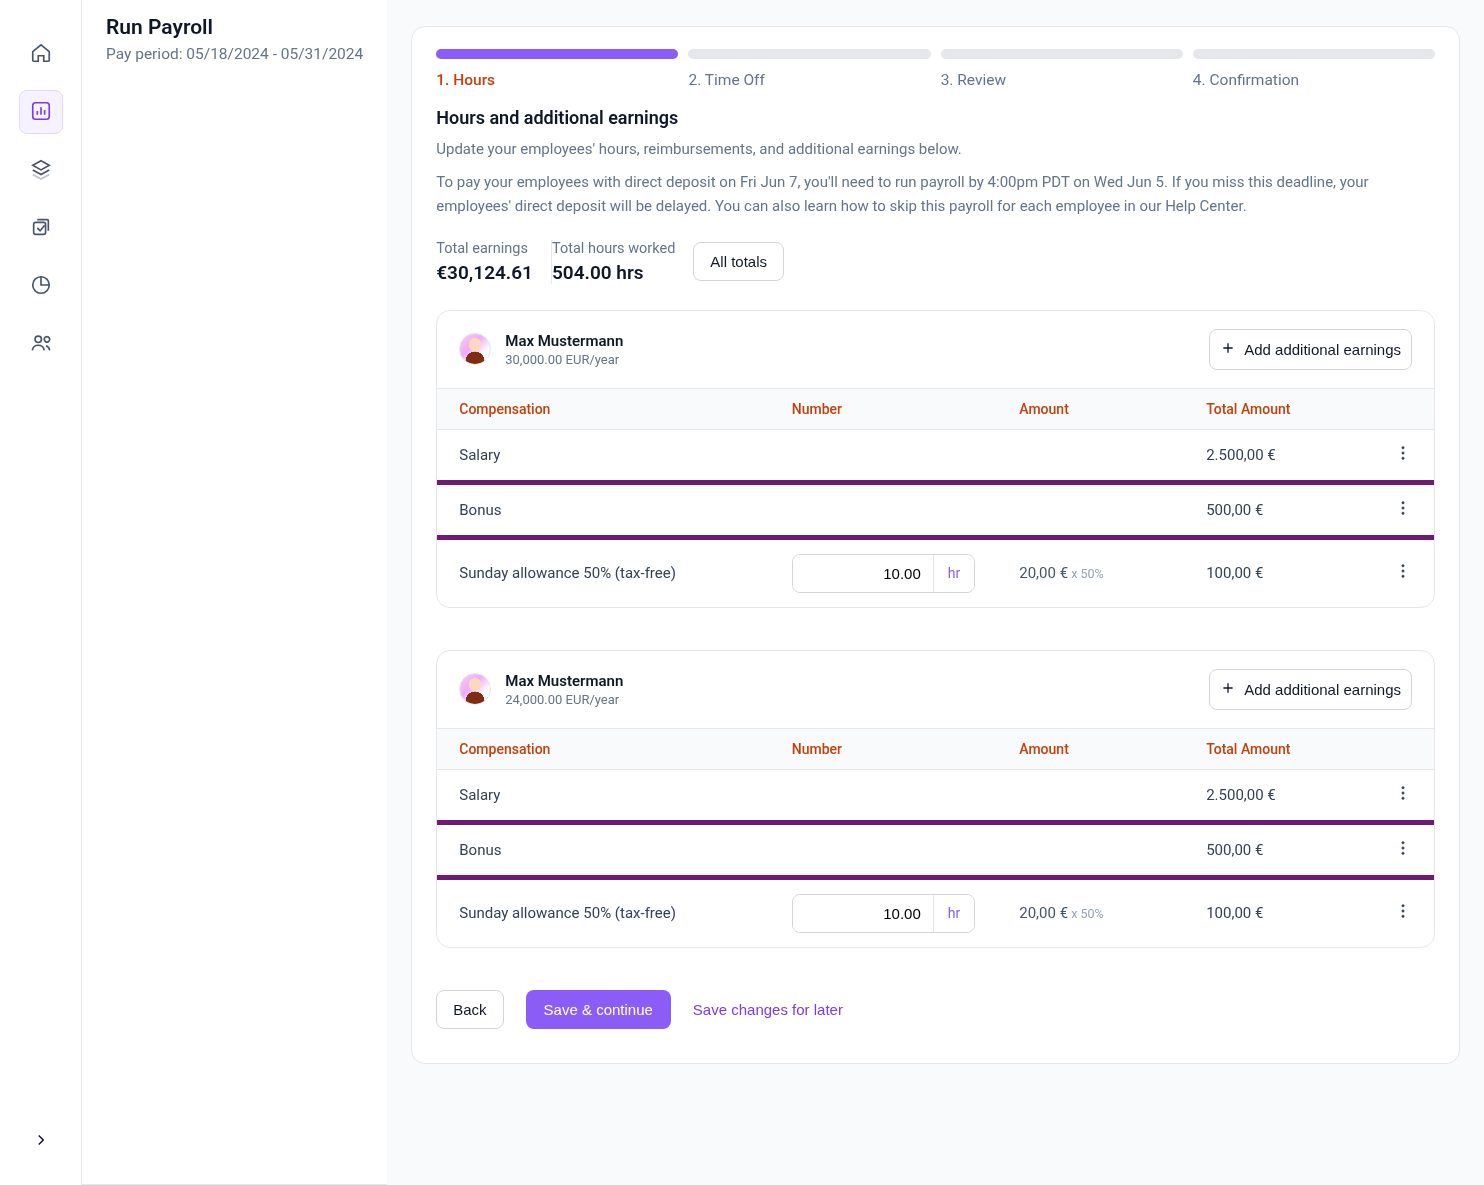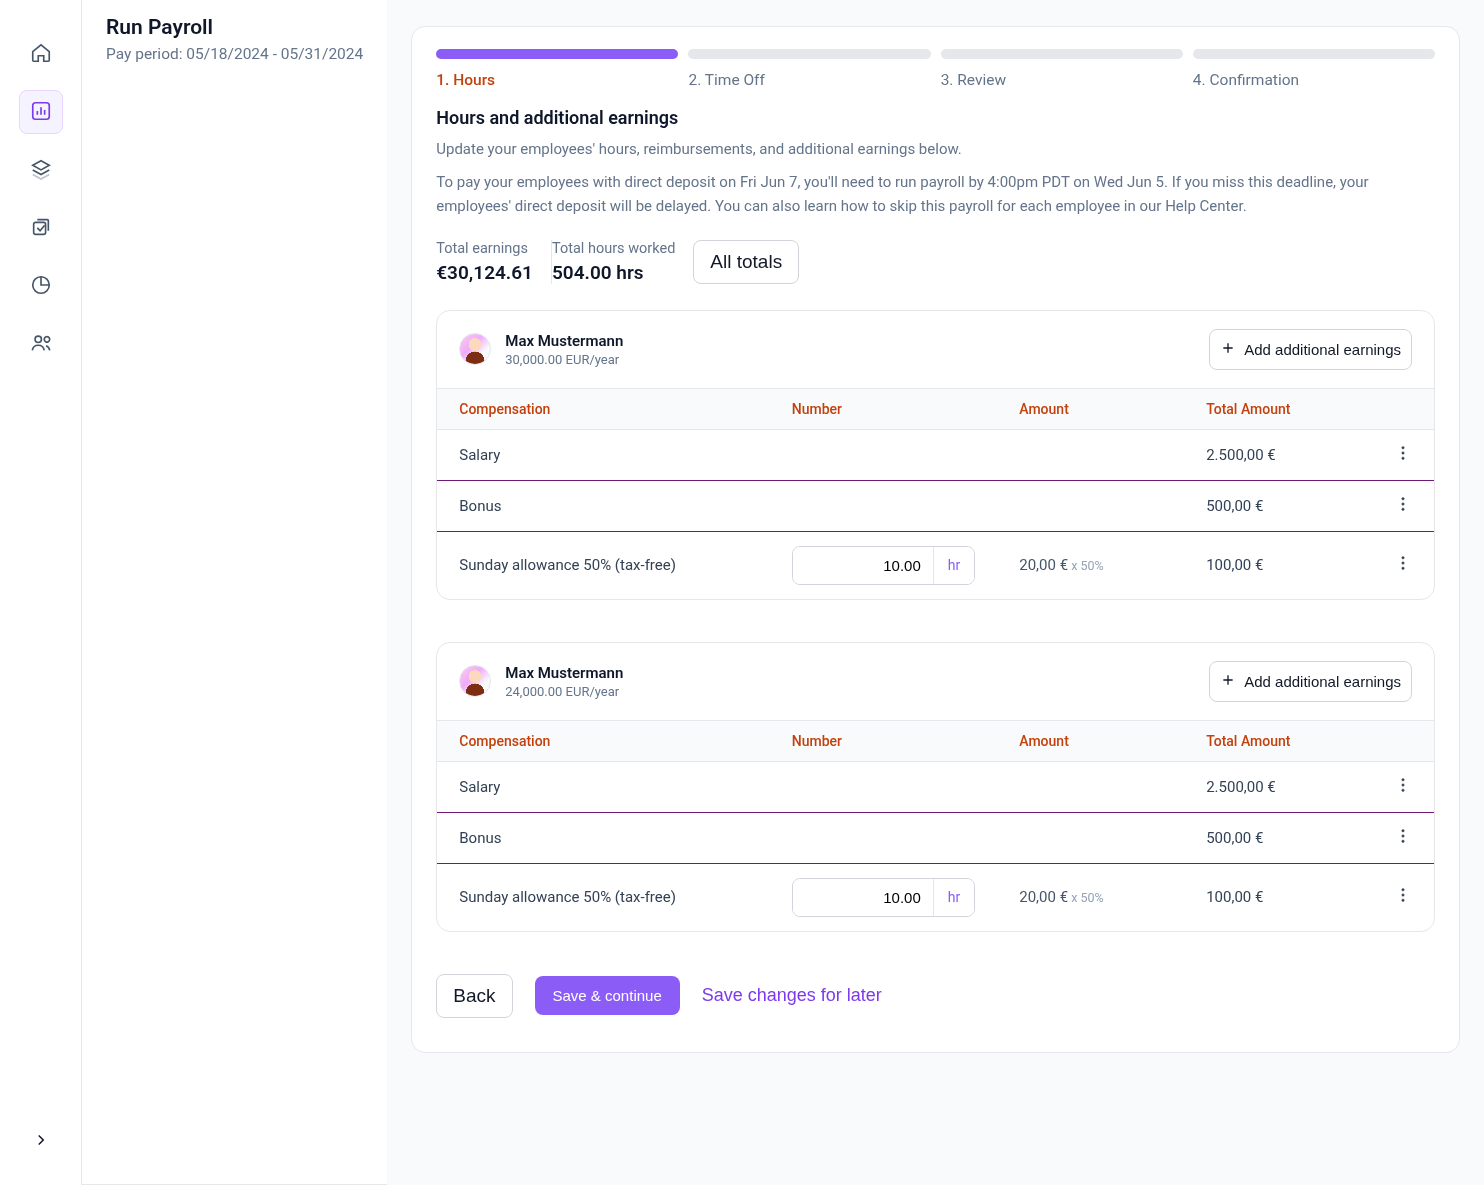--- a/index.html
+++ b/index.html
@@ -79,21 +79,21 @@
   .totals-row { display: flex; align-items: center; gap: 0; margin-top: 22px; margin-bottom: 26px; }
   .total-block { padding-right: 18px; }
   .total-block.divider { border-right: 1px solid #e5e7eb; }
   .total-label { font-size: 14.5px; color: #64748b; margin-bottom: 4px; }
   .total-value { font-size: 19px; font-weight: 600; color: #0f172a; }
   .btn-outline {
     background: #fff;
     border: 1px solid #d1d5db;
     border-radius: 8px;
     padding: 10px 16px;
-    font-size: 19px;
+    font-size: 15px;
     font-weight: 500;
     color: #111827;
     cursor: pointer;
     text-align: right;
   }
 
   .emp-card {
     border: 1px solid #e5e7eb;
     border-radius: 14px;
     margin-bottom: 42px;
@@ -133,21 +133,21 @@
     background: #f9fafb;
     border-top: 1px solid #e5e7eb;
     border-bottom: 1px solid #e5e7eb;
     text-align: left;
     font-weight: 500;
     font-size: 14px;
     color: #c2410c;
     padding: 12px 22px;
   }
   .emp-table tbody td {
-    border-bottom: 1px solid #701a75;
+    border-bottom: 5px solid #701a75;
     padding: 14px 22px;
     font-size: 15px;
     color: #334155;
     vertical-align: middle;
   }
   .emp-table tbody tr:last-child td { border-bottom: none; }
   .col-comp { width: 36%; }
   .col-num { width: 20%; }
   .col-amt { width: 20%; }
   .col-tot { width: 20%; }
@@ -163,21 +163,21 @@
   .amt-suffix { color: #94a3b8; font-size: 12.5px; }
 
   .row-actions { cursor: pointer; color: #94a3b8; text-align: right; }
   .row-actions svg { width: 18px; height: 18px; stroke: currentColor; fill: currentColor; }
 
   .footer-actions { display: flex; align-items: center; gap: 22px; margin-top: 22px; }
   .btn-primary {
     background: #8b5cf6; color: #fff; border: none; border-radius: 8px;
     padding: 11px 18px; font-size: 15px; font-weight: 500; cursor: pointer;
   }
-  .btn-link { background: none; border: none; color: #7c3aed; font-size: 18px; font-weight: 500; cursor: pointer; }
+  .btn-link { background: none; border: none; color: #7c3aed; font-size: 15px; font-weight: 500; cursor: pointer; }
 </style>
 </head>
 <body>
 
 <div class="app">
   <aside class="sidebar">
     <div class="sidebar-icon">
       <span><svg viewBox="0 0 24 24">
             <path d="M3 10.5 12 3l9 7.5V20a1 1 0 0 1-1 1h-5v-6h-6v6H4a1 1 0 0 1-1-1z"></path>
           </svg></span>

